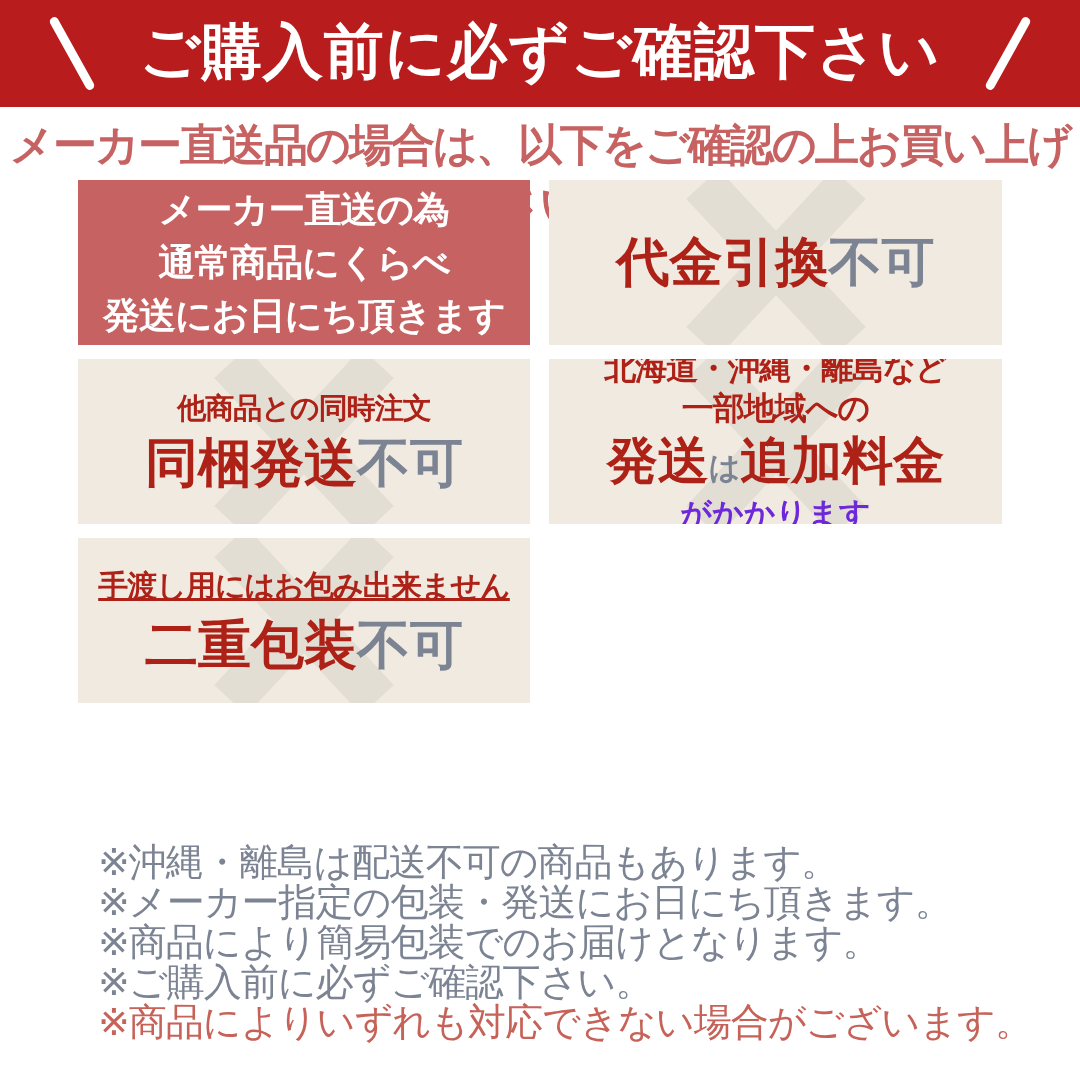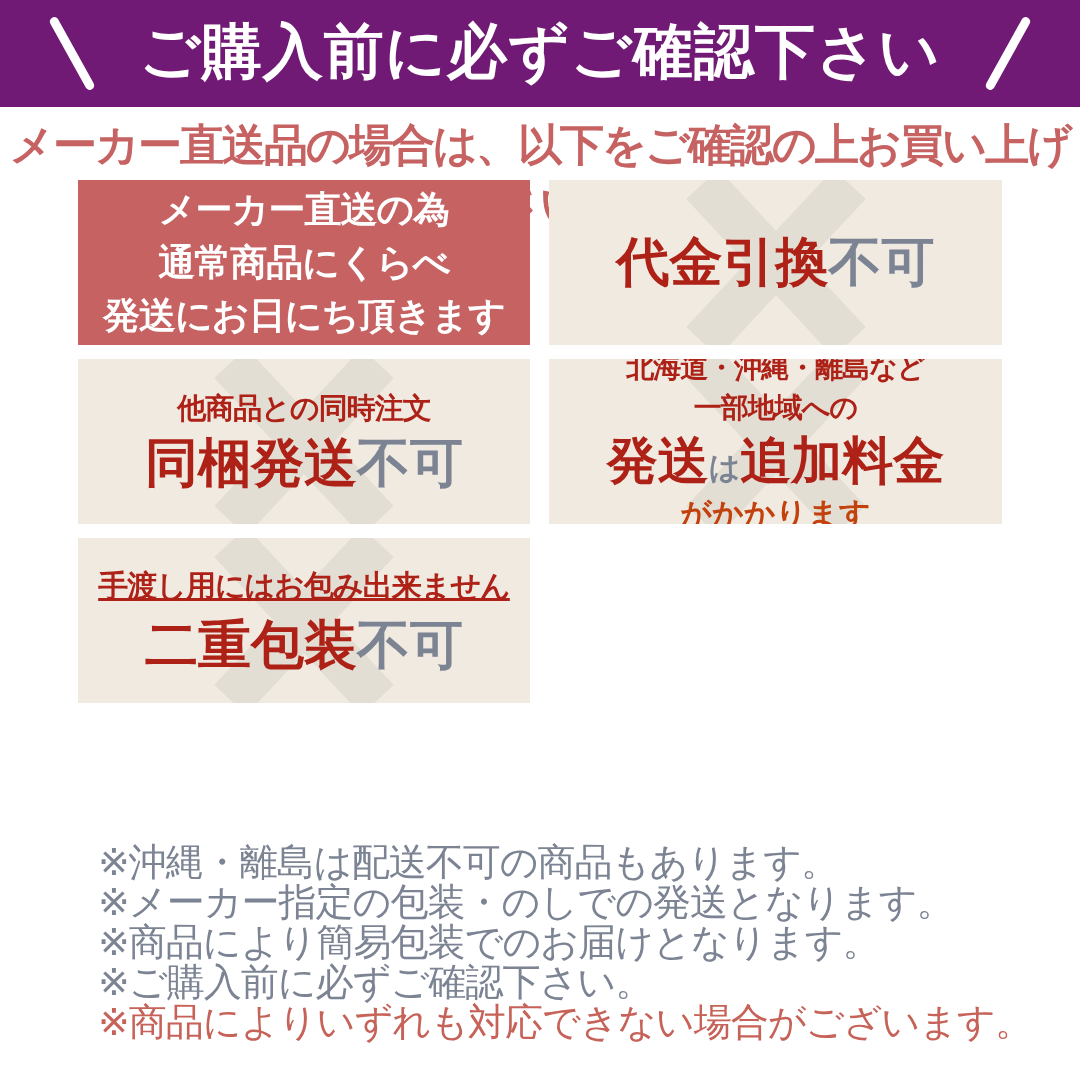--- a/index.html
+++ b/index.html
@@ -4,21 +4,21 @@
 <style>
   * { margin:0; padding:0; box-sizing:border-box; }
   html,body { background:#ffffff; }
   .page {
     position:relative; width:1080px; height:1080px; background:#ffffff;
     overflow:hidden; font-family:"Liberation Sans","DejaVu Sans",sans-serif;
   }
   
   .header {
     position:absolute; top:0; left:0; width:1080px; height:107px;
-    background:#701a75; display:flex; align-items:center; justify-content:center; gap:26px;
+    background:#b91c1c; display:flex; align-items:center; justify-content:center; gap:26px;
   }
   .header-title {
     color:#ffffff; font-size:60px; font-weight:700; letter-spacing:1px; line-height:1;
     padding-bottom:4px;
   }
   .stroke { display:block; width:82px; height:9px; background:#ffffff; border-radius:5px; }
   .stroke-left  { transform:rotate(61deg); }
   .stroke-right { transform:rotate(-61deg); }
   
   .subtitle {
@@ -49,24 +49,24 @@
   .xmark i.b1 { transform:rotate(47deg); }
   .xmark i.b2 { transform:rotate(-47deg); }
   
   .sub-line  { position:relative; z-index:1; color:#ad2117; font-weight:600; letter-spacing:-1px; text-align:center; }
   .main-line { position:relative; z-index:1; font-weight:700; letter-spacing:0; line-height:1.15; text-align:center; white-space:nowrap; }
   .t-red  { color:#ad2117; }
   .t-gray { color:#7c8494; }
   .fs-main  { font-size:53px; }
   .fs-sub   { font-size:29px; }
   .fs-sub6  { font-size:30px;text-decoration:underline; }
-  .box5 .sub-line { font-size:28px; line-height:40px; }
+  .box5 .sub-line { font-size:32px; line-height:40px; }
   .box5 .main-line { font-size:51px; margin:4px 0 2px 0; }
   .box5 .particle { font-size:31px; font-weight:600; }
-  .box5 .tail { position:relative; z-index:1; color:#c2410c; font-size:31px; font-weight:600; letter-spacing:0;font-family:Liberation Mono, monospace; }
+  .box5 .tail { position:relative; z-index:1; color:#6d28d9; font-size:31px; font-weight:600; letter-spacing:0;font-family:Liberation Mono, monospace; }
   .box3 .sub-line { margin-bottom:4px; }
   .box6 .sub-line { margin-bottom:8px; }
   
   .notes { position:absolute; top:842px; left:98px; width:960px; }
   .note {
     color:#7c8494; font-size:38px; font-weight:400; line-height:40px;
     letter-spacing:-1px; white-space:nowrap;
   }
   .note.small { font-size:34px; padding-left:18px; line-height:42px; }
   .note.red   { color:#c66258; }
@@ -135,19 +135,19 @@
       <div class="sub-line fs-sub6">手渡し用にはお包み出来ません</div>
       <div class="main-line fs-main">
         <span class="t-red">二重包装</span><span class="t-gray">不可</span>
       </div>
     </div>
 
   </div>
 
   <div class="notes">
     <div class="note">※沖縄・離島は配送不可の商品もあります。</div>
-    <div class="note">※メーカー指定の包装・のしでの発送となります。</div>
+    <div class="note">※メーカー指定の包装・発送にお日にち頂きます。</div>
     <div class="note">※商品により簡易包装でのお届けとなります。</div>
     <div class="note">※ご購入前に必ずご確認下さい。</div>
     <div class="note red">※商品によりいずれも対応できない場合がございます。</div>
   </div>
 
 </div>
 
 </body></html>

